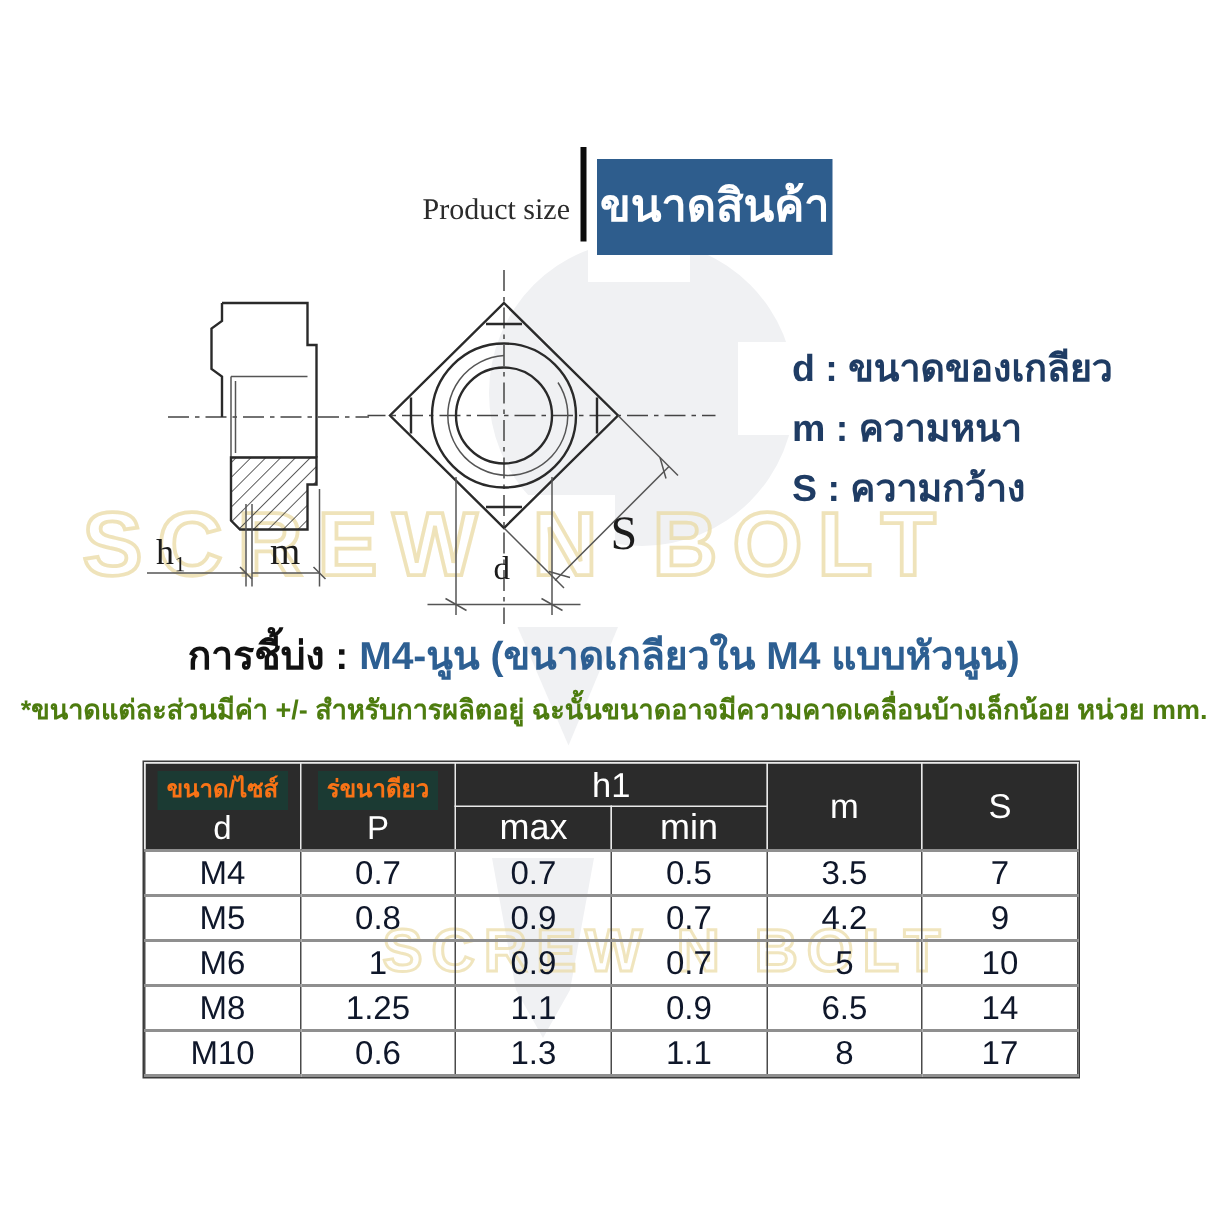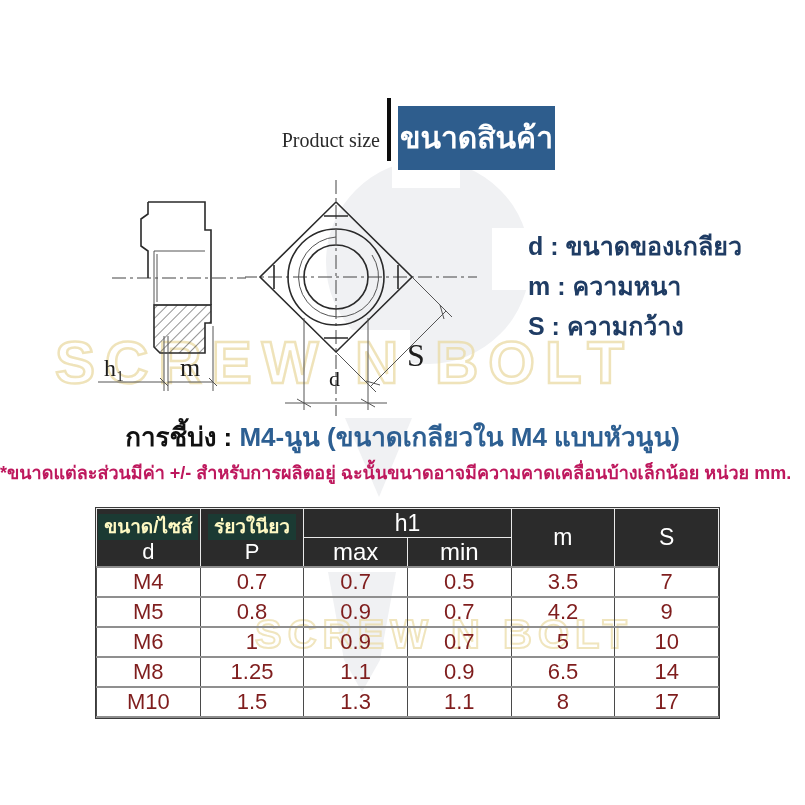--- a/index.html
+++ b/index.html
@@ -41,35 +41,35 @@
   #drawing-topview  { left:245px; top:178px; }
   .dline  { stroke:#2a2a2a; stroke-width:1.6; fill:none; }
   .thin   { stroke:#555;    stroke-width:1;   fill:none; }
   .cline  { stroke:#444; stroke-width:1; stroke-dasharray:14 4 3 4; fill:none; }
   .dimtxt { font-family:"Liberation Serif","DejaVu Serif",serif; fill:#1c1c1c; }
 
   
   #designation { position:absolute; left:0; top:416px; width:805px; text-align:center;
     font-size:26px; font-weight:bold; color:#111; white-space:nowrap; }
   #designation .blue { color:#2d5f92; }
-  #size-note { position:absolute; left:0; top:458px; width:805px; text-align:left;
-    font-size:18px; font-weight:bold; color:#be185d; white-space:nowrap; }
+  #size-note { position:absolute; left:0; top:458px; width:805px; text-align:right;
+    font-size:18px; font-weight:bold; color:#4d7c0f; white-space:nowrap; }
 
   
   #spec-table-wrap { position:absolute; left:95px; top:507px; width:625px; border:1px solid #3a3a3a; }
   table { border-collapse:collapse; table-layout:fixed; width:100%; }
   col { width:16.666%; }
   thead th { background:#2b2b2b; color:#fff; border:1px solid #e9e9e9; font-weight:normal; }
   thead tr:first-child th { height:29px; }
   thead tr:last-child  th { height:29px; font-size:24px; }
-  th .chip { display:inline-block; background:#1b3a33; color:#fef9c3; font-size:19px; font-weight:bold;
+  th .chip { display:inline-block; background:#1b3a33; color:#f97316; font-size:16px; font-weight:bold;
              padding:1px 6px; margin-top:3px; line-height:24px; }
   th .letter { font-size:22px; line-height:24px; font-weight:normal; }
   th.span-lbl { font-size:23px; }
-  tbody td { height:30px; text-align:center; font-size:22px; color:#7f1d1d; background:transparent;
+  tbody td { height:30px; text-align:center; font-size:22px; color:#0f172a; background:transparent;
              border-left:1px solid #4a4a4a; border-right:1px solid #4a4a4a;
              border-top:2px solid #8f8f8f; border-bottom:2px solid #8f8f8f; }
 </style>
 </head>
 <body>
 
 <div id="page">
 
   <svg class="layer" width="805" height="805">
     <g fill="#f0f1f3">
@@ -165,21 +165,21 @@
             <col>
             <col>
           </colgroup>
         <thead>
           <tr>
             <th rowspan="2">
               <span class="chip">ขนาด/ไซส์</span>
               <div class="letter">d</div>
             </th>
             <th rowspan="2">
-              <span class="chip">ร่ยวในียว</span>
+              <span class="chip">ร่ขนาดียว</span>
               <div class="letter">P</div>
             </th>
             <th colspan="2" class="span-lbl">h1</th>
             <th rowspan="2" class="span-lbl">m</th>
             <th rowspan="2" class="span-lbl">S</th>
           </tr>
           <tr>
             <th>max</th>
             <th>min</th>
           </tr>
@@ -212,21 +212,21 @@
           <tr>
             <td>M8</td>
             <td>1.25</td>
             <td>1.1</td>
             <td>0.9</td>
             <td>6.5</td>
             <td>14</td>
           </tr>
           <tr>
             <td>M10</td>
-            <td>1.5</td>
+            <td>0.6</td>
             <td>1.3</td>
             <td>1.1</td>
             <td>8</td>
             <td>17</td>
           </tr>
         </tbody>
       </table>
     </div>
 
   </div>

